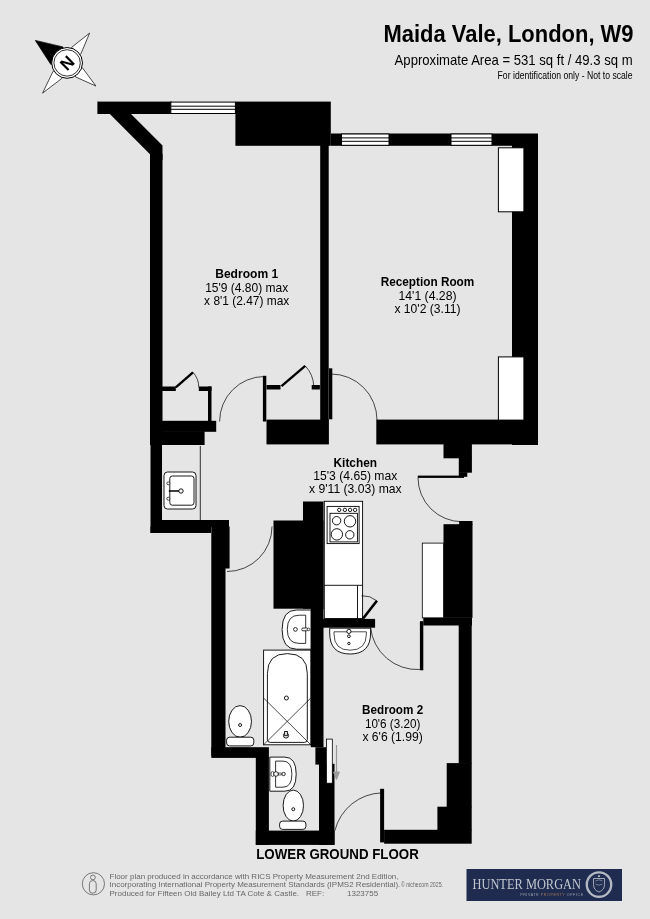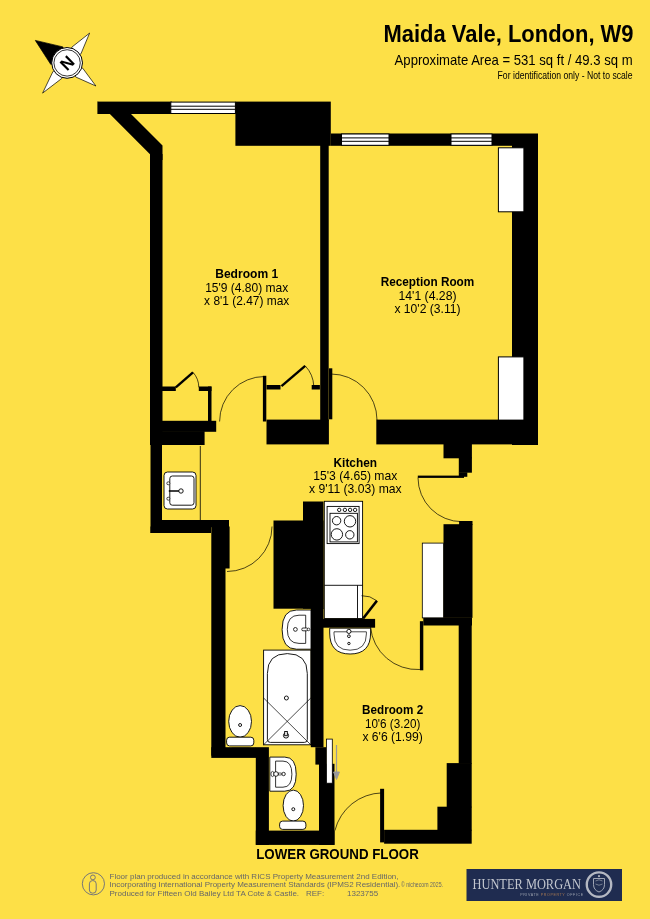--- a/index.html
+++ b/index.html
@@ -1,16 +1,16 @@
 <!DOCTYPE html>
 <html><head>
 <meta charset="utf-8">
 <style>
 html,body{margin:0;padding:0;background:#ffffff;}
-.page{position:relative;width:650px;height:919px;overflow:hidden;background:#fde047;font-family:"Liberation Sans",sans-serif;}
+.page{position:relative;width:650px;height:919px;overflow:hidden;background:#e5e5e5;font-family:"Liberation Sans",sans-serif;}
 svg{position:absolute;top:0;left:0;}
 </style>
 </head>
 <body>
 <div class="page">
 <svg width="650" height="919" viewBox="0 0 650 919">
 
 <text x="633.5" y="41.6" text-anchor="end" font-size="24.3" font-weight="bold" fill="#000" textLength="250" lengthAdjust="spacingAndGlyphs">Maida Vale, London, W9</text>
 
 <text x="632.6" y="64.9" text-anchor="end" font-size="14.6" fill="#000" textLength="238" lengthAdjust="spacingAndGlyphs">Approximate Area = 531 sq ft / 49.3 sq m</text>

